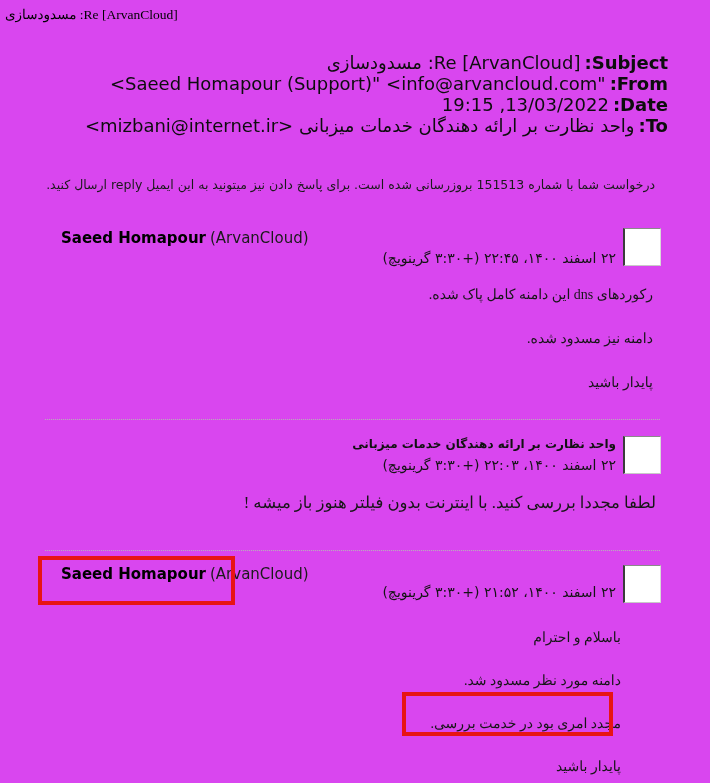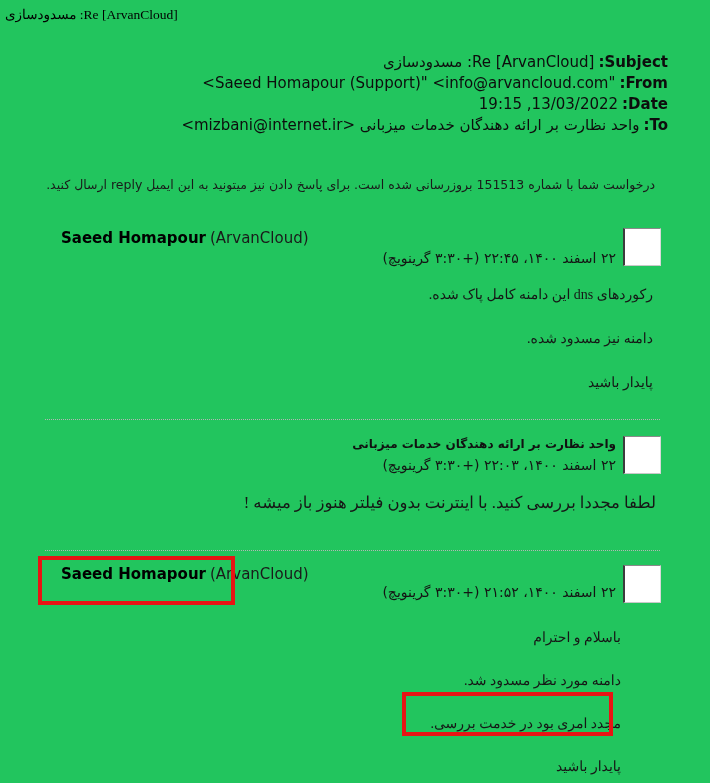--- a/index.html
+++ b/index.html
@@ -1,25 +1,25 @@
 <!DOCTYPE html>
 <html lang="fa" style="--annot: #e81414;"><head>
 <meta charset="utf-8">
 <style>
   html,body{margin:0;padding:0;background:#fff;}
-  #page{position:relative;width:710px;height:783px;background:#22c55e;overflow:hidden;
+  #page{position:relative;width:710px;height:783px;background:#d946ef;overflow:hidden;
         font-family:"DejaVu Sans","Liberation Sans",sans-serif;color:#111;}
 
   
   #page-title{position:absolute;left:5px;top:6px;direction:rtl;text-align:left;
               font-family:"Liberation Serif","DejaVu Serif",serif;font-size:13.5px;color:#000;}
 
   
   #email-header{position:absolute;top:52px;right:42px;direction:rtl;text-align:right;
-                font-size:15px;line-height:21px;color:#0d0d0d;}
+                font-size:18px;line-height:21px;color:#0d0d0d;}
   .hlabel{font-weight:bold;unicode-bidi:isolate;margin-left:4px;}
   .hvalue{unicode-bidi:normal;}
 
   
   #notice{position:absolute;top:177px;right:55px;direction:rtl;text-align:right;
           font-size:12.5px;color:#1a1a1a;}
 
   
   .msg{position:absolute;left:16px;width:710px;}
   .avatar{position:absolute;right:65px;top:0;width:38px;height:38px;background:#fff;

